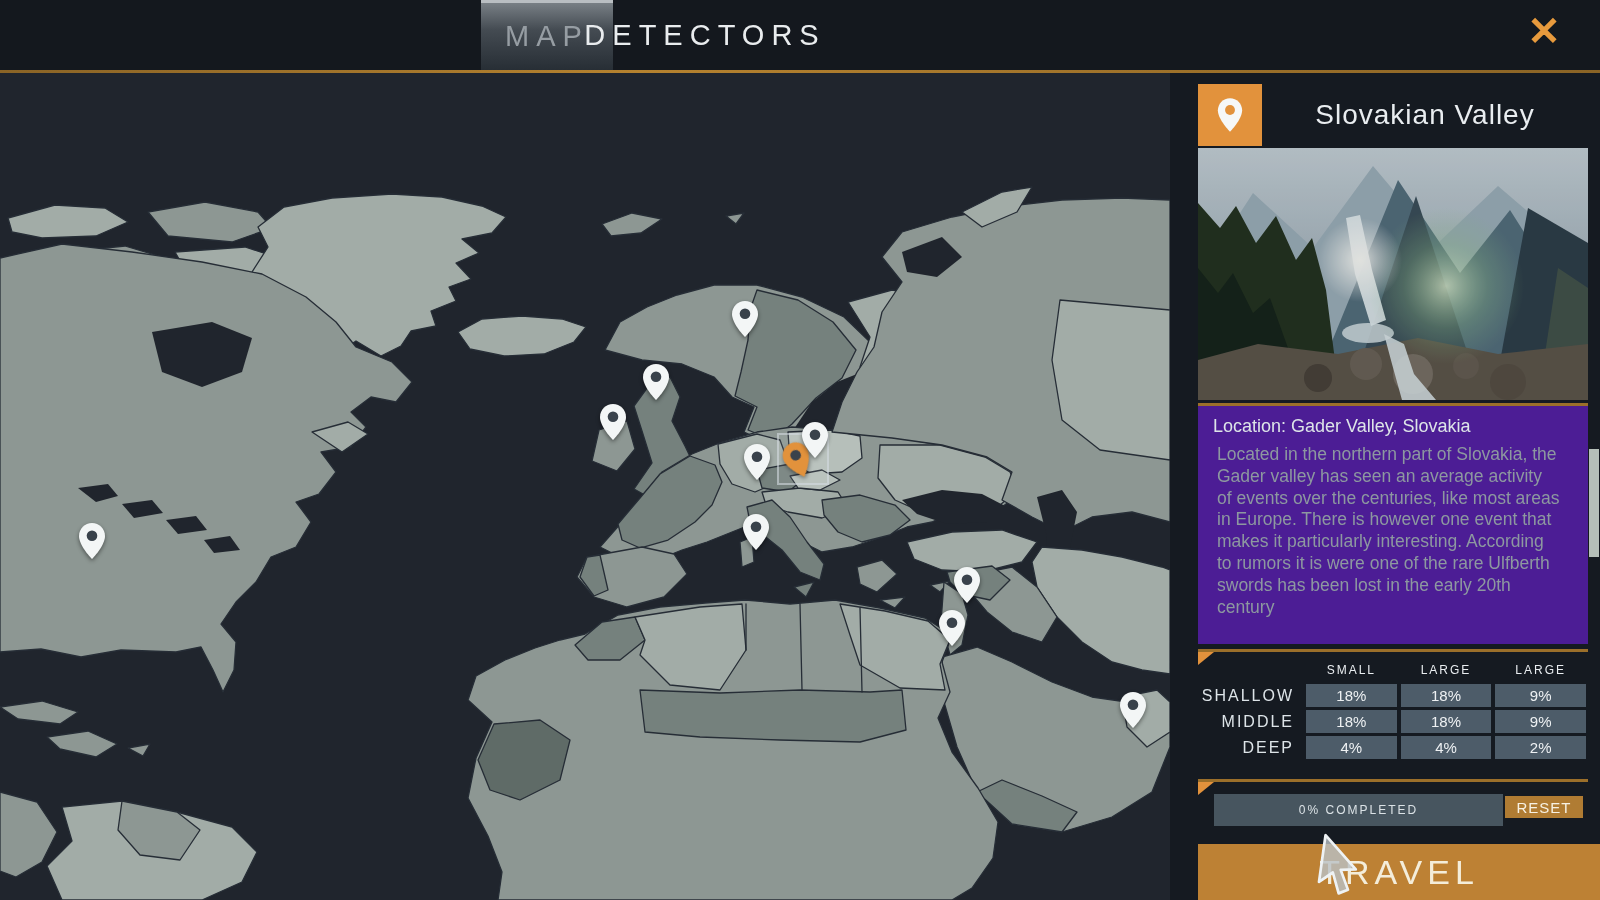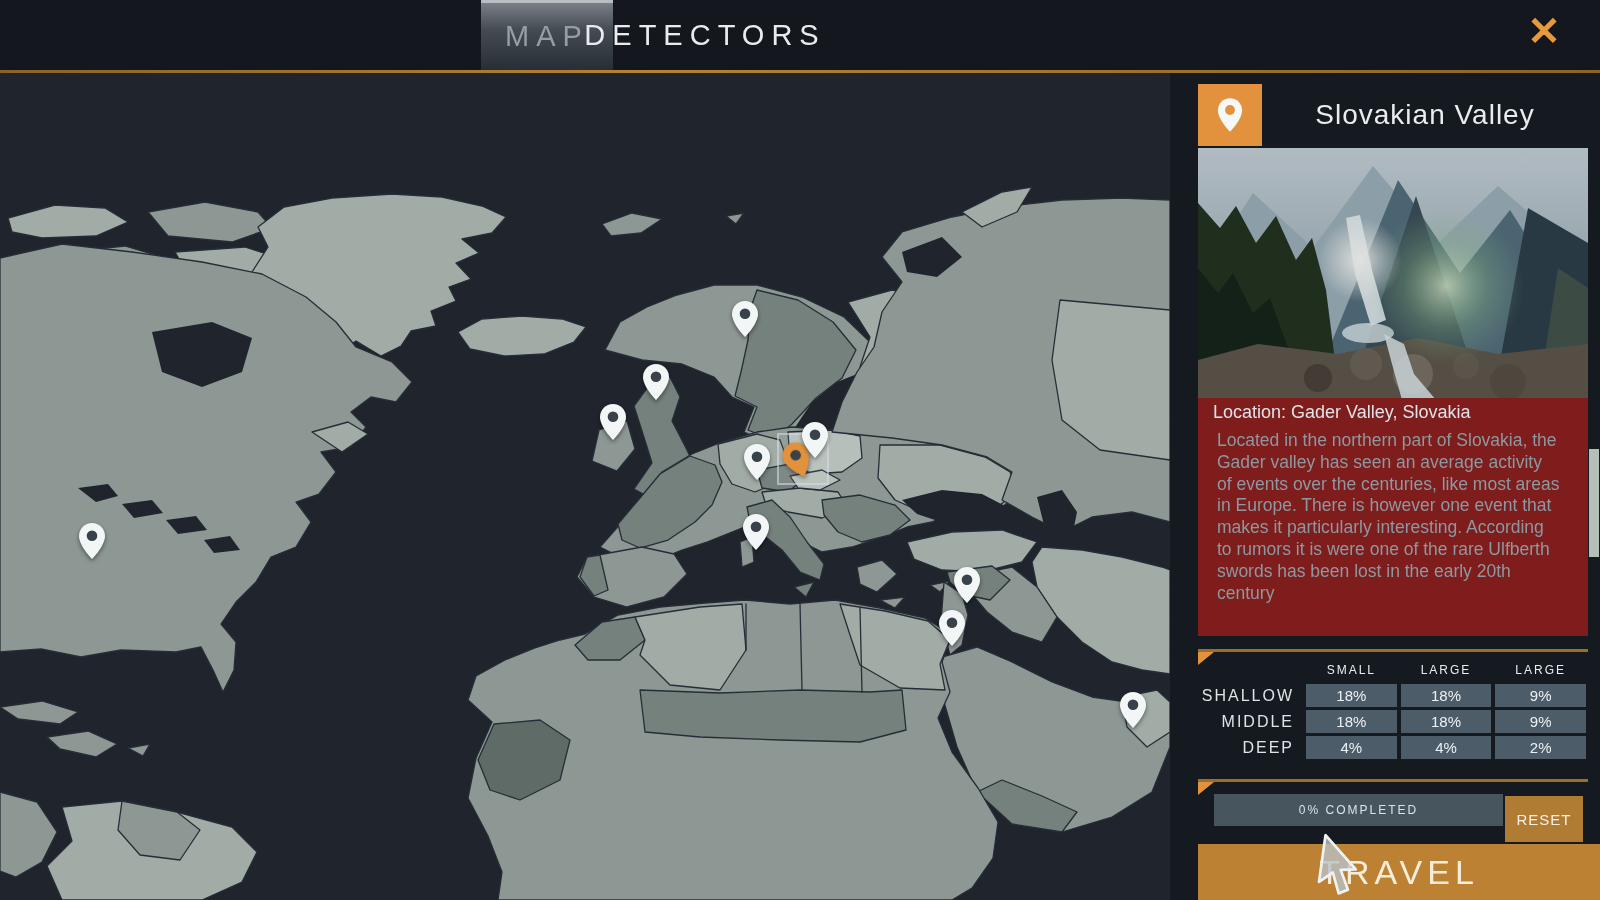--- a/index.html
+++ b/index.html
@@ -38,36 +38,36 @@
   .sidebar{position:absolute;left:1170px;top:73px;width:430px;height:827px;background:#151a21;z-index:5}
   .loc-header{position:absolute;left:28px;top:11px;width:390px;height:62px;display:flex}
   .loc-badge{width:64px;height:62px;background:#e2923c;display:flex;align-items:center;justify-content:center;flex:none}
   .loc-title{flex:1;display:flex;align-items:center;justify-content:center;color:#e9edf0;font-size:28px;letter-spacing:1px}
   .photo{position:absolute;left:28px;top:75px;width:390px;height:252px;overflow:hidden}
   .photo svg{display:block}
 
   .section-line{position:absolute;left:28px;width:390px;height:3px;background:#9b6f2a}
   .corner-accent{position:absolute;left:28px;width:0;height:0;border-top:13px solid #e2923c;border-right:16px solid transparent}
 
-  .desc-box{position:absolute;left:28px;top:325px;width:390px;height:238px;background:#7f1d1d;box-sizing:border-box;padding:4px 24px 0 15px}
+  .desc-box{position:absolute;left:28px;top:333px;width:390px;height:238px;background:#4c1d95;box-sizing:border-box;padding:10px 24px 0 15px}
   .loc-line{color:#dde4e8;font-size:18px;margin:0 0 3px 0}
   .desc-scroll{height:186px;overflow:hidden}
   .desc-text{color:#8d98a0;font-size:17.5px;line-height:21.8px;margin:4px}
   .scroll-thumb{position:absolute;left:419px;top:376px;width:10px;height:108px;background:#b5bfb9;cursor:pointer}
 
   .ltable{position:absolute;left:28px;top:590px;width:390px}
   .lt-row{display:flex;align-items:center;margin-bottom:3px}
   .lt-label{width:96px;flex:none;text-align:right;padding-right:10px;color:#dde4e8;font-size:16px;letter-spacing:2px}
   .lt-col,.lt-cell{flex:1;margin:0 2px;text-align:center}
   .lt-col{color:#e9edf0;font-size:12px;letter-spacing:2px;padding-bottom:4px}
   .lt-cell{background:#4d5c69;color:#eef1f3;font-size:15px;height:23px;line-height:23px}
 
   .progress-box{position:absolute;left:44px;top:721px;width:289px;height:32px;background:#47555f;
     color:#dbe2e6;font-size:12px;letter-spacing:2px;display:flex;align-items:center;justify-content:center}
-  .reset-btn{position:absolute;left:335px;top:723px;width:78px;height:46px;background:#b07c33;
+  .reset-btn{position:absolute;left:335px;top:723px;width:78px;height:22px;background:#b07c33;
     color:#f7f1e3;font-size:15px;letter-spacing:1px;display:flex;align-items:center;justify-content:center;cursor:pointer}
   .travel-btn{position:absolute;left:28px;top:771px;width:402px;height:56px;background:#bd8134;
     color:#f4edda;font-size:34px;letter-spacing:5px;display:flex;align-items:center;justify-content:center;cursor:pointer}
 
   .cursor{position:absolute;left:1316px;top:835px;z-index:30;pointer-events:none}
 </style>
 </head>
 <body>
 
 <div class="topbar">

